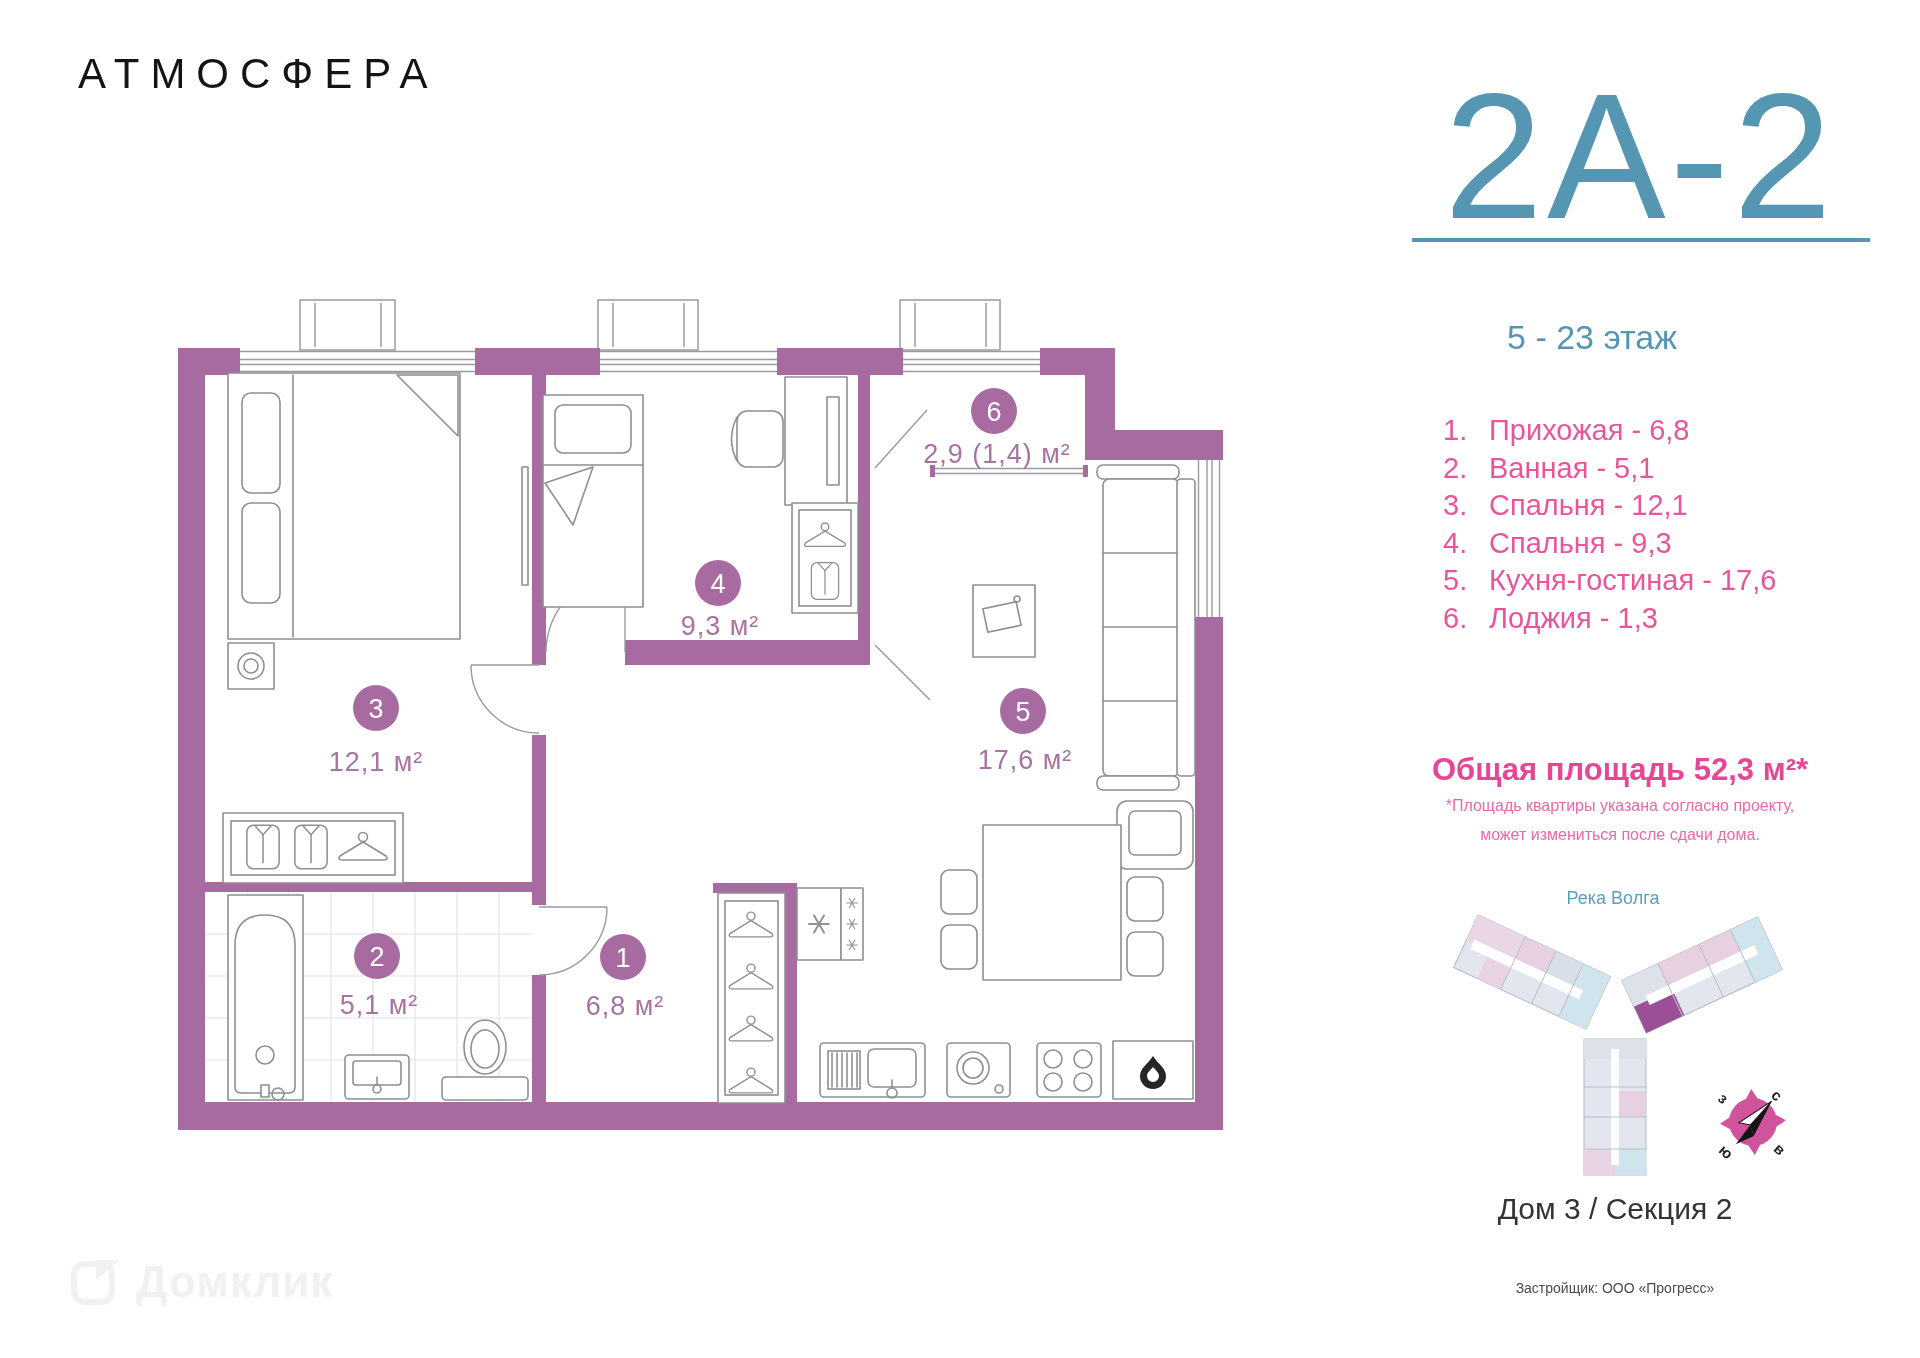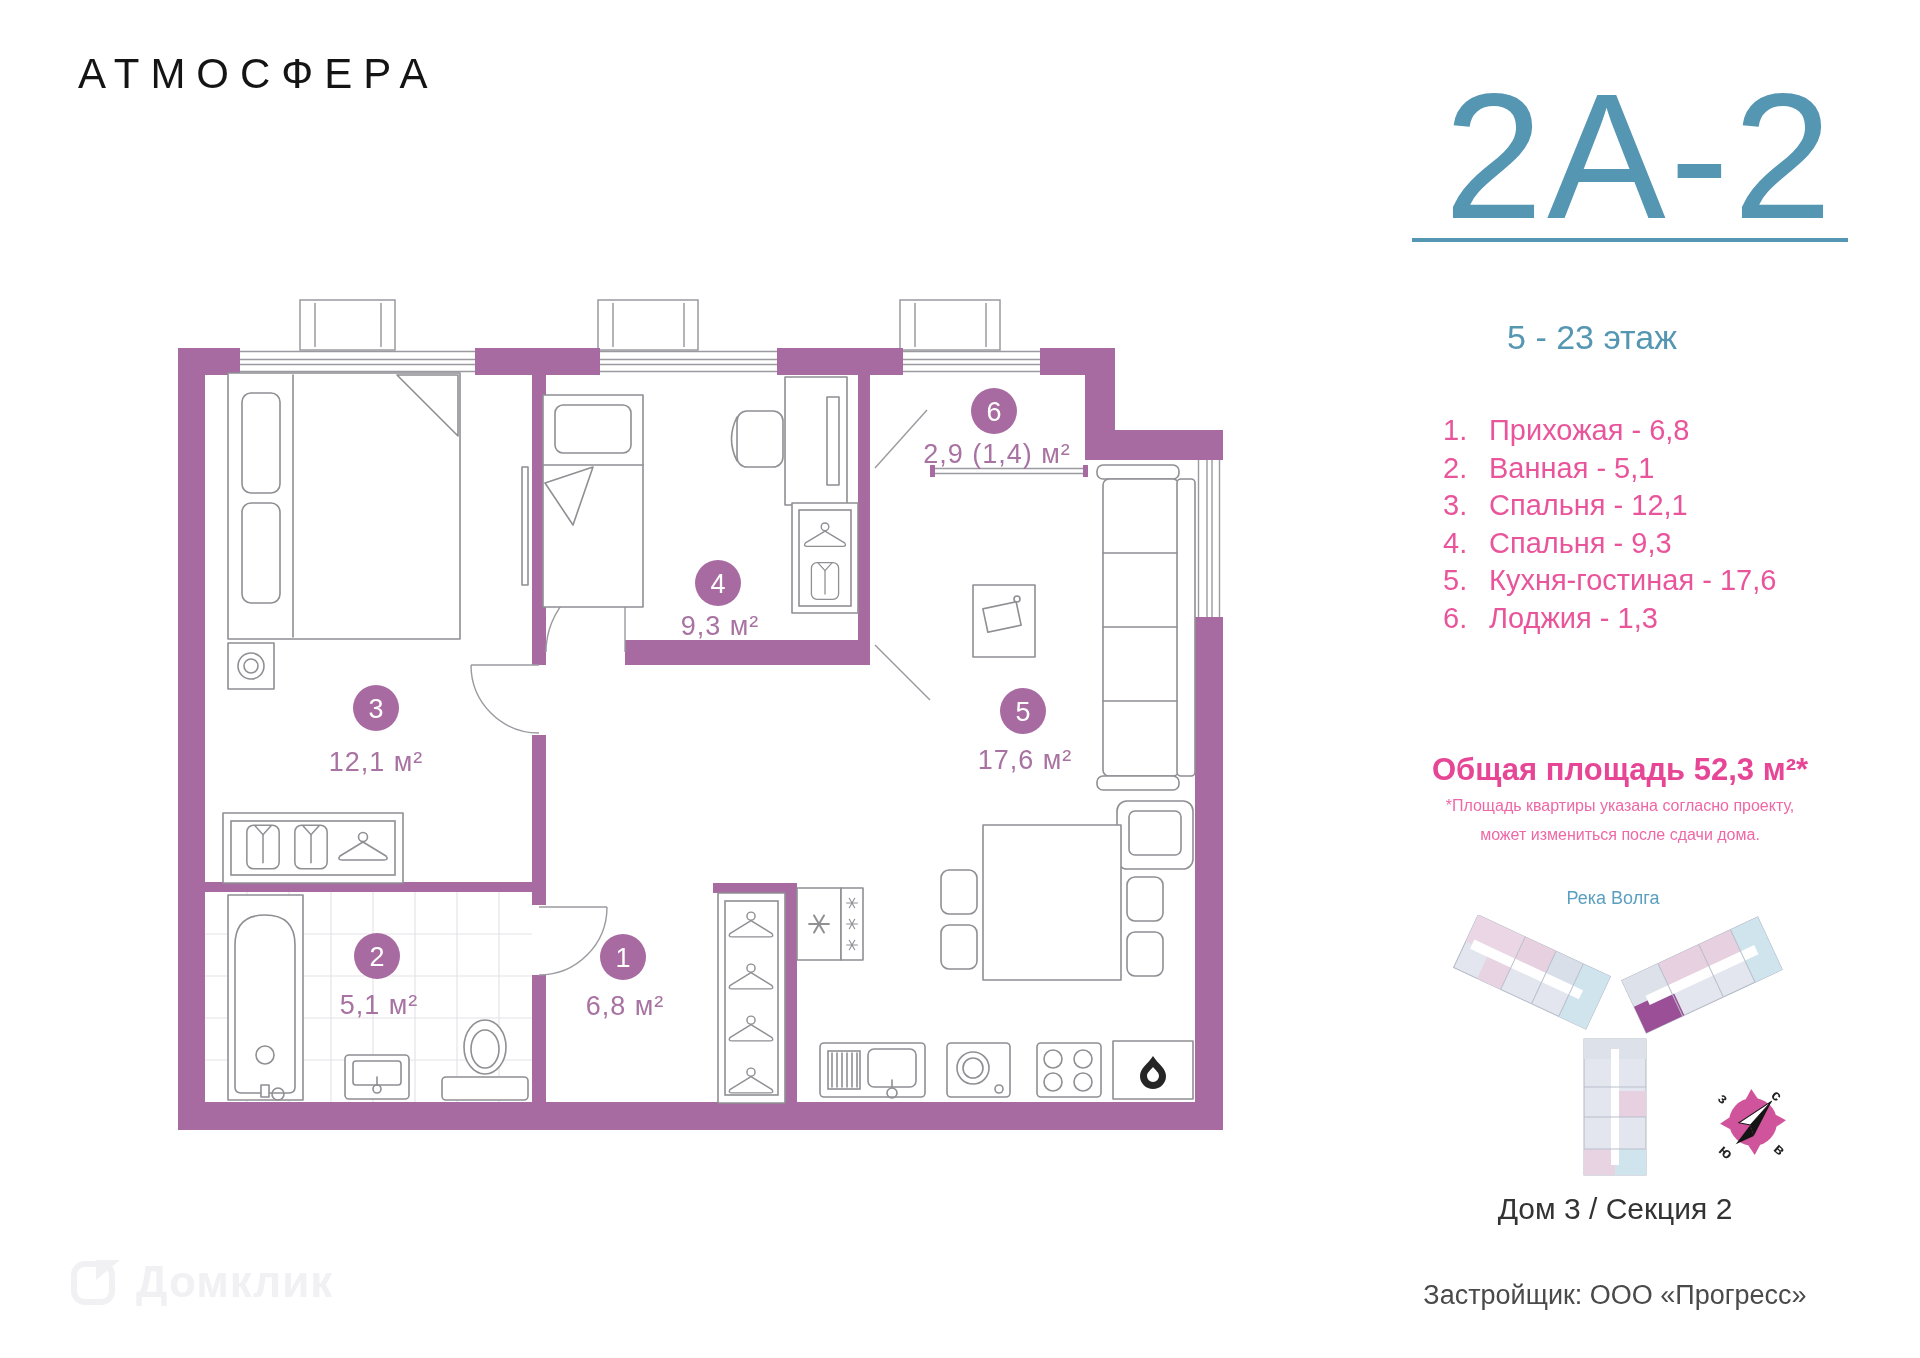--- a/index.html
+++ b/index.html
@@ -1,33 +1,33 @@
 <!DOCTYPE html>
 <html><head>
 <meta charset="utf-8">
 <style>
   html,body{margin:0;padding:0;background:#fff;}
   .page{position:relative;width:1848px;height:1358px;background:#fff;overflow:hidden;
-        font-family:"Liberation Sans","DejaVu Sans",sans-serif;}
+        font-family:"Liberation Sans","DejaVu Sans",sans-serif;padding-left:40px;}
   .abs{position:absolute;}
   
   .logo{left:78px;top:50px;font-size:42px;letter-spacing:11px;color:#141414;font-weight:500;}
   
   .apt-code{left:1400px;top:68px;width:480px;text-align:center;font-size:178px;line-height:1;
             font-weight:200;color:#5596b3;letter-spacing:4px;}
   .divider{left:1412px;top:238px;width:458px;height:4px;background:#5596b3;}
   .floors{left:1352px;top:318px;width:480px;text-align:center;font-size:34px;color:#5596b3;font-weight:400;}
   .room-list{left:1443px;top:412px;width:470px;list-style:none;margin:0;padding:0;}
   .room-list li{display:flex;height:37.5px;align-items:center;font-size:29px;color:#e9559b;}
   .room-list .num{width:46px;flex:none;}
   .total{left:1390px;top:752px;width:460px;text-align:center;font-size:31px;font-weight:bold;color:#e64695;}
   .disclaimer{left:1360px;top:792px;width:520px;text-align:center;font-size:16px;line-height:28.5px;color:#ee67a6;}
   .river{left:1413px;top:888px;width:400px;text-align:center;font-size:18px;color:#5b9fc0;}
   .building{left:1405px;top:1192px;width:420px;text-align:center;font-size:30px;color:#333;}
-  .developer{left:1405px;top:1280px;width:420px;text-align:center;font-size:27px;color:#4a4a4a;}
+  .developer{left:1405px;top:1280px;width:420px;text-align:center;font-size:14px;color:#4a4a4a;}
   
   .watermark{left:70px;top:1256px;display:flex;align-items:center;gap:14px;color:#f1f1f4;}
   .watermark .wm-text{font-size:44px;font-weight:bold;letter-spacing:1px;}
   svg text{font-family:"Liberation Sans","DejaVu Sans",sans-serif;}
   .furn{fill:#fff;stroke:#8f8f94;stroke-width:1.6;stroke-linejoin:round;}
   .furnl{fill:none;stroke:#8f8f94;stroke-width:1.6;stroke-linecap:round;}
   .wall{fill:#a86ba1;}
   .winline{stroke:#9a9aa0;stroke-width:1.4;}
   .tile{stroke:#e4e4e8;stroke-width:1.2;}
   .doorarc{fill:none;stroke:#9a9aa0;stroke-width:1.4;}

